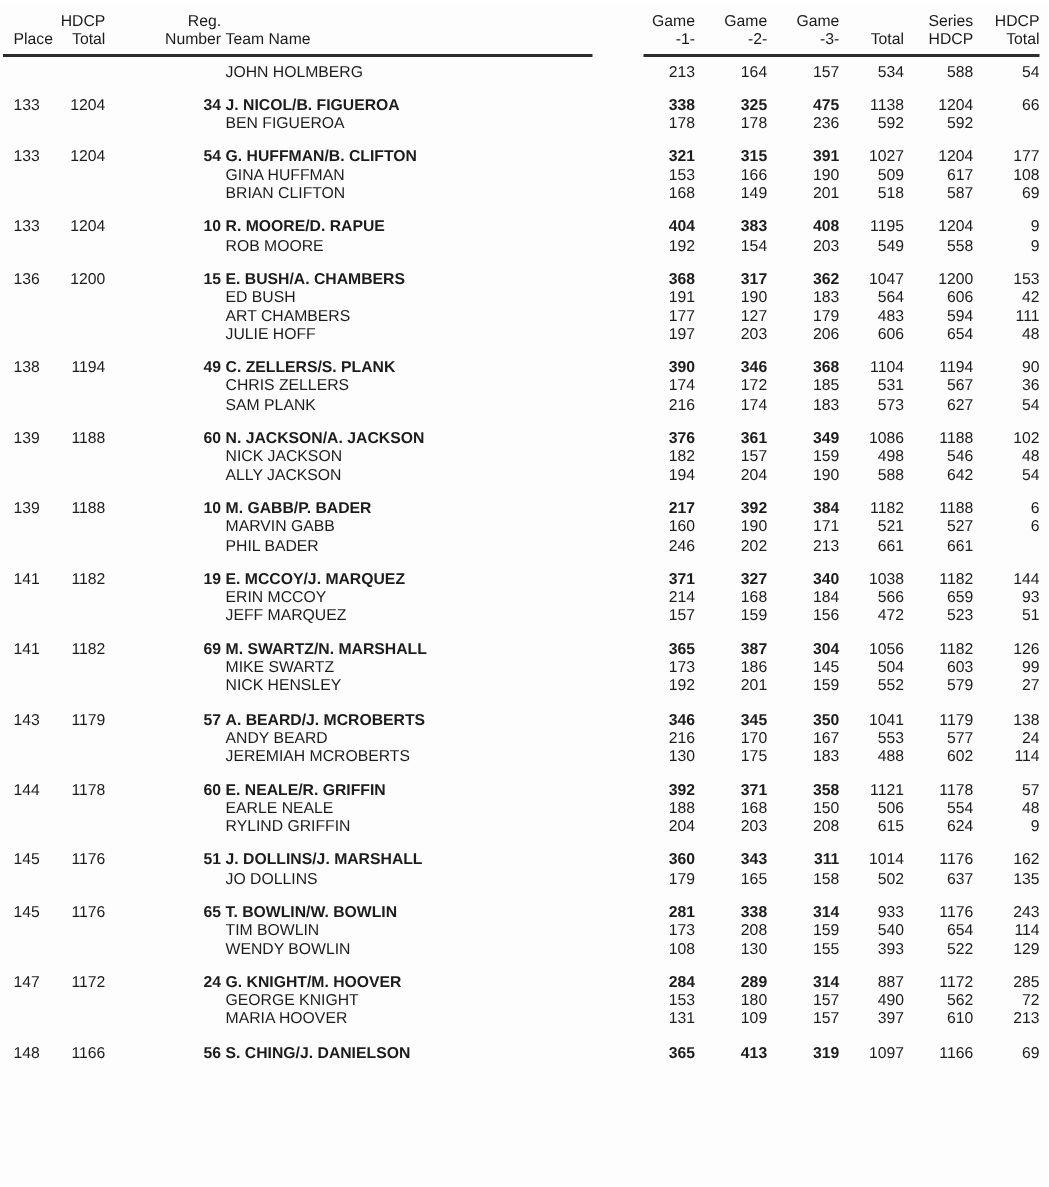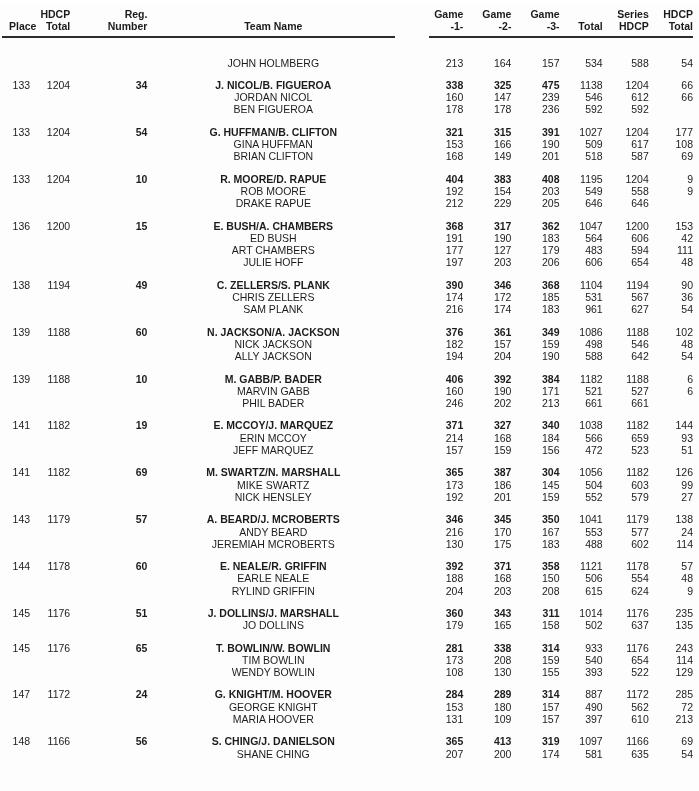--- a/index.html
+++ b/index.html
@@ -32,33 +32,33 @@
   col.c-hdcp2{width:44px;}
 
   th,td{
     padding:0;
     font-size:10.5px;
     line-height:12.3px;
     white-space:nowrap;
     vertical-align:bottom;
   }
   thead th{
-    font-weight:700;
+    font-weight:400;
     padding-bottom:3px;
     padding-top:5px;
   }
   thead .l1{display:block;min-height:11px;}
   thead .l2{display:block;min-height:11px;}
 
-  .al{text-align:right;padding-left:7px;}
+  .al{text-align:left;padding-left:7px;}
   .ar{text-align:right;}
-  .at{text-align:center;padding-left:3px;}
+  .at{text-align:left;padding-left:3px;}
 
   tbody td{color:#1c1c1c;}
-  tr.carryover td{padding-top:21px;}
+  tr.carryover td{padding-top:6px;}
   tr.group-start td{padding-top:10px;}
   tr.team-row td.b{font-weight:700;}
 
   .rule{
     position:absolute;
     top:33px;
     height:1.8px;
     background:#2c2c2c;
   }
   .rule-left{left:2px;width:393px;}
@@ -149,32 +149,20 @@
           <td class="ar b">325</td>
           <td class="ar b">475</td>
           <td class="ar">1138</td>
           <td class="ar">1204</td>
           <td class="ar">66</td>
         </tr>
         <tr class="player-row">
           <td class="al"></td>
           <td class="ar"></td>
           <td class="ar"></td>
-          <td class="at">JORDAN NICOL</td>
-          <td class="ar">160</td>
-          <td class="ar">147</td>
-          <td class="ar">239</td>
-          <td class="ar">546</td>
-          <td class="ar">612</td>
-          <td class="ar">66</td>
-        </tr>
-        <tr class="player-row">
-          <td class="al"></td>
-          <td class="ar"></td>
-          <td class="ar"></td>
           <td class="at">BEN FIGUEROA</td>
           <td class="ar">178</td>
           <td class="ar">178</td>
           <td class="ar">236</td>
           <td class="ar">592</td>
           <td class="ar">592</td>
           <td class="ar"></td>
         </tr>
         <tr class="team-row group-start">
           <td class="al">133</td>
@@ -229,32 +217,20 @@
           <td class="ar"></td>
           <td class="ar"></td>
           <td class="at">ROB MOORE</td>
           <td class="ar">192</td>
           <td class="ar">154</td>
           <td class="ar">203</td>
           <td class="ar">549</td>
           <td class="ar">558</td>
           <td class="ar">9</td>
         </tr>
-        <tr class="player-row">
-          <td class="al"></td>
-          <td class="ar"></td>
-          <td class="ar"></td>
-          <td class="at">DRAKE RAPUE</td>
-          <td class="ar">212</td>
-          <td class="ar">229</td>
-          <td class="ar">205</td>
-          <td class="ar">646</td>
-          <td class="ar">646</td>
-          <td class="ar"></td>
-        </tr>
         <tr class="team-row group-start">
           <td class="al">136</td>
           <td class="ar">1200</td>
           <td class="ar b">15</td>
           <td class="at b">E. BUSH/A. CHAMBERS</td>
           <td class="ar b">368</td>
           <td class="ar b">317</td>
           <td class="ar b">362</td>
           <td class="ar">1047</td>
           <td class="ar">1200</td>
@@ -321,21 +297,21 @@
           <td class="ar">36</td>
         </tr>
         <tr class="player-row">
           <td class="al"></td>
           <td class="ar"></td>
           <td class="ar"></td>
           <td class="at">SAM PLANK</td>
           <td class="ar">216</td>
           <td class="ar">174</td>
           <td class="ar">183</td>
-          <td class="ar">961</td>
+          <td class="ar">573</td>
           <td class="ar">627</td>
           <td class="ar">54</td>
         </tr>
         <tr class="team-row group-start">
           <td class="al">139</td>
           <td class="ar">1188</td>
           <td class="ar b">60</td>
           <td class="at b">N. JACKSON/A. JACKSON</td>
           <td class="ar b">376</td>
           <td class="ar b">361</td>
@@ -366,21 +342,21 @@
           <td class="ar">190</td>
           <td class="ar">588</td>
           <td class="ar">642</td>
           <td class="ar">54</td>
         </tr>
         <tr class="team-row group-start">
           <td class="al">139</td>
           <td class="ar">1188</td>
           <td class="ar b">10</td>
           <td class="at b">M. GABB/P. BADER</td>
-          <td class="ar b">406</td>
+          <td class="ar b">217</td>
           <td class="ar b">392</td>
           <td class="ar b">384</td>
           <td class="ar">1182</td>
           <td class="ar">1188</td>
           <td class="ar">6</td>
         </tr>
         <tr class="player-row">
           <td class="al"></td>
           <td class="ar"></td>
           <td class="ar"></td>
@@ -551,21 +527,21 @@
         <tr class="team-row group-start">
           <td class="al">145</td>
           <td class="ar">1176</td>
           <td class="ar b">51</td>
           <td class="at b">J. DOLLINS/J. MARSHALL</td>
           <td class="ar b">360</td>
           <td class="ar b">343</td>
           <td class="ar b">311</td>
           <td class="ar">1014</td>
           <td class="ar">1176</td>
-          <td class="ar">235</td>
+          <td class="ar">162</td>
         </tr>
         <tr class="player-row">
           <td class="al"></td>
           <td class="ar"></td>
           <td class="ar"></td>
           <td class="at">JO DOLLINS</td>
           <td class="ar">179</td>
           <td class="ar">165</td>
           <td class="ar">158</td>
           <td class="ar">502</td>
@@ -649,27 +625,15 @@
           <td class="ar">1166</td>
           <td class="ar b">56</td>
           <td class="at b">S. CHING/J. DANIELSON</td>
           <td class="ar b">365</td>
           <td class="ar b">413</td>
           <td class="ar b">319</td>
           <td class="ar">1097</td>
           <td class="ar">1166</td>
           <td class="ar">69</td>
         </tr>
-        <tr class="player-row">
-          <td class="al"></td>
-          <td class="ar"></td>
-          <td class="ar"></td>
-          <td class="at">SHANE CHING</td>
-          <td class="ar">207</td>
-          <td class="ar">200</td>
-          <td class="ar">174</td>
-          <td class="ar">581</td>
-          <td class="ar">635</td>
-          <td class="ar">54</td>
-        </tr>
       </tbody>
   </table>
 </div>
 
 </body></html>

